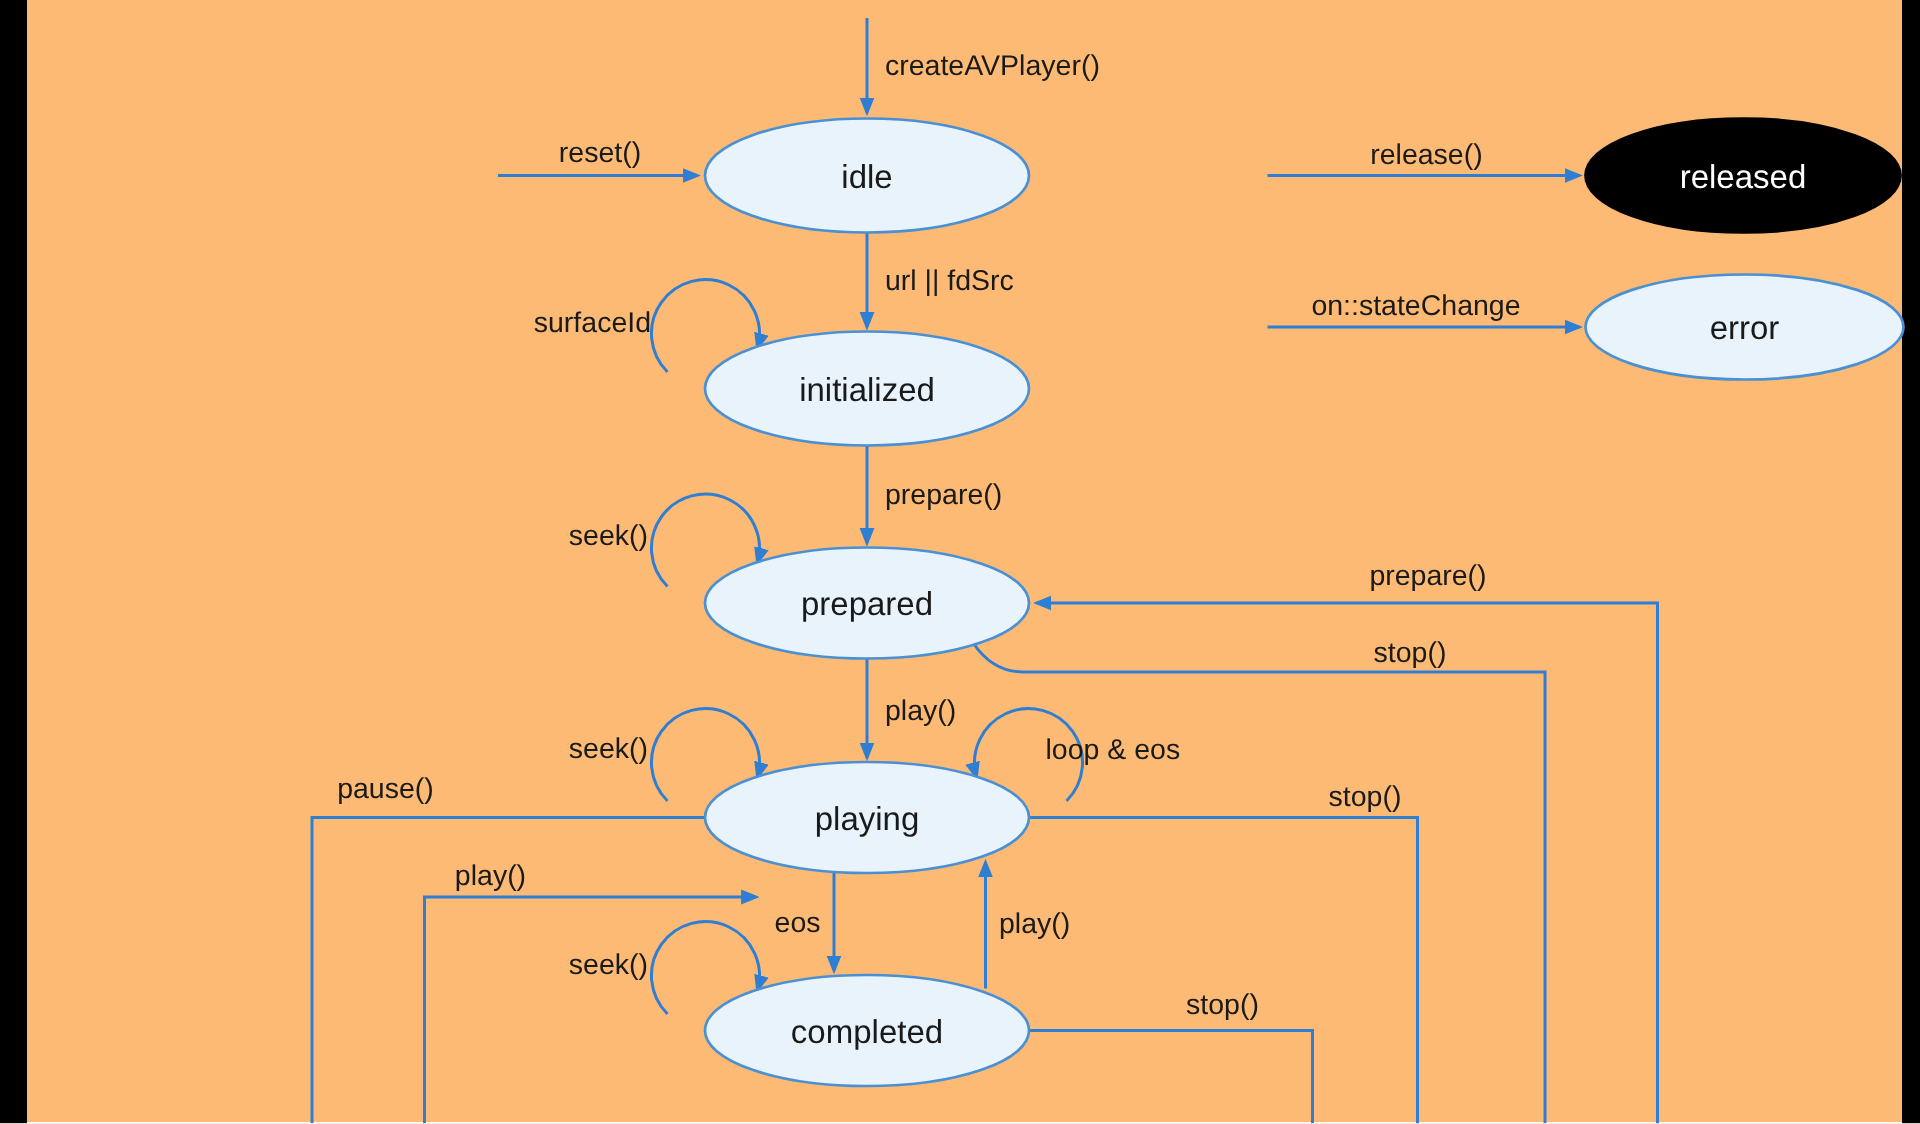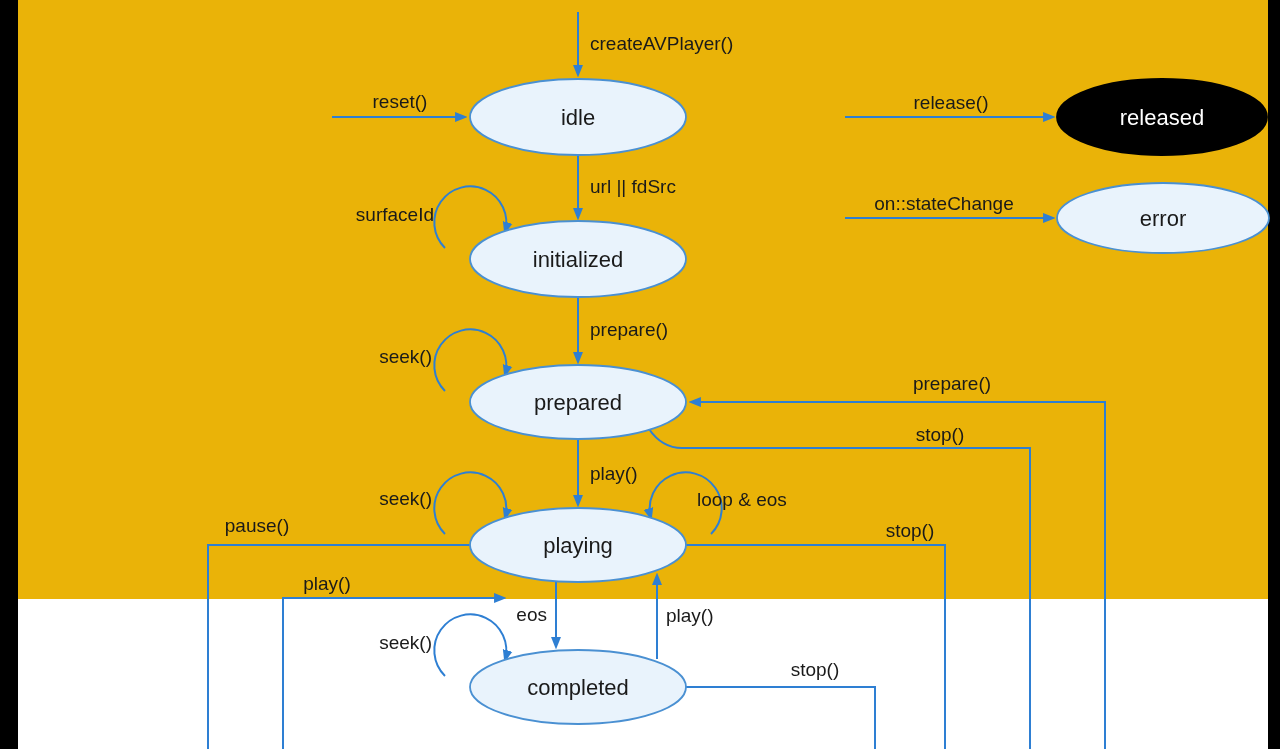--- a/index.html
+++ b/index.html
@@ -7,22 +7,22 @@
     padding: 0;
     background: #ffffff;
     width: 1280px;
     height: 749px;
     overflow: hidden;
     font-family: "Liberation Sans", sans-serif;
   }
   #stage {
     position: relative;
     width: 1280px;
-    height: 599px;
-    background: #eab308;
+    height: 748px;
+    background: #fdba74;
   }
   svg { display: block; font-family: "Liberation Sans", sans-serif; }
   .edge {
     stroke: var(--line, #2E7FD3);
     stroke-width: 2;
     fill: none;
   }
   .arrowhead { fill: var(--line, #2E7FD3); }
   .node {
     fill: var(--node_fill, #E9F3FC);

